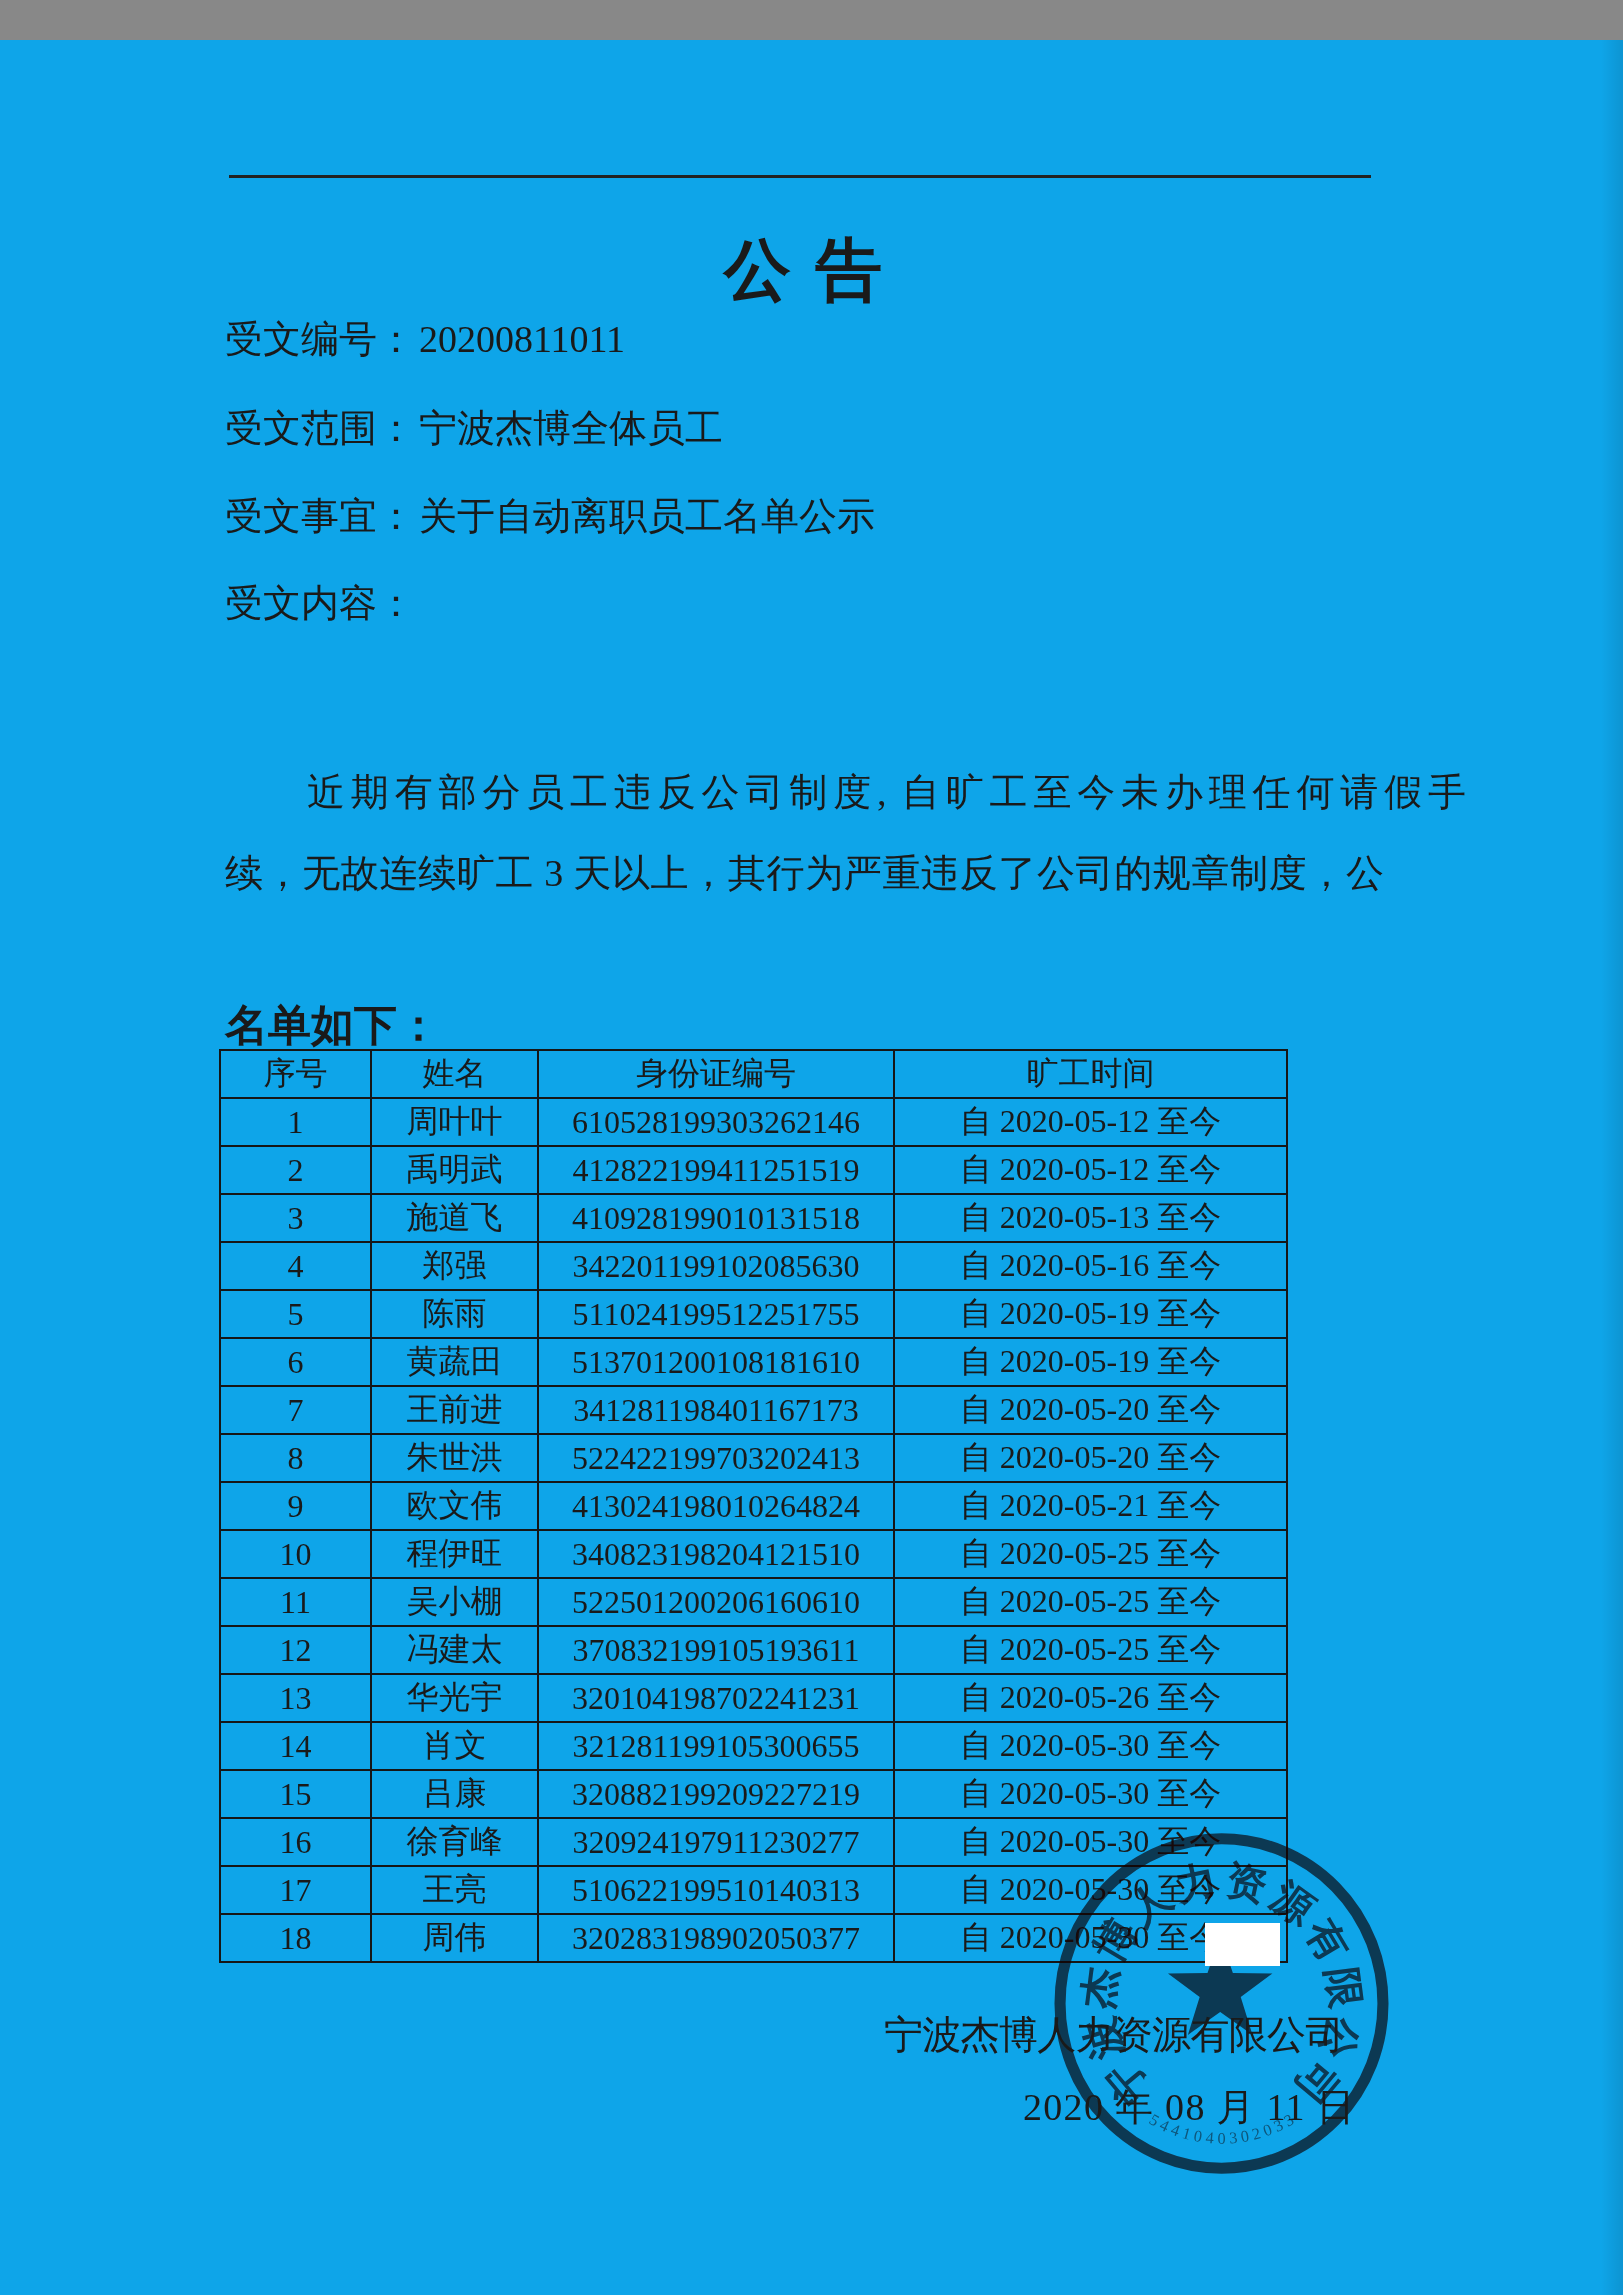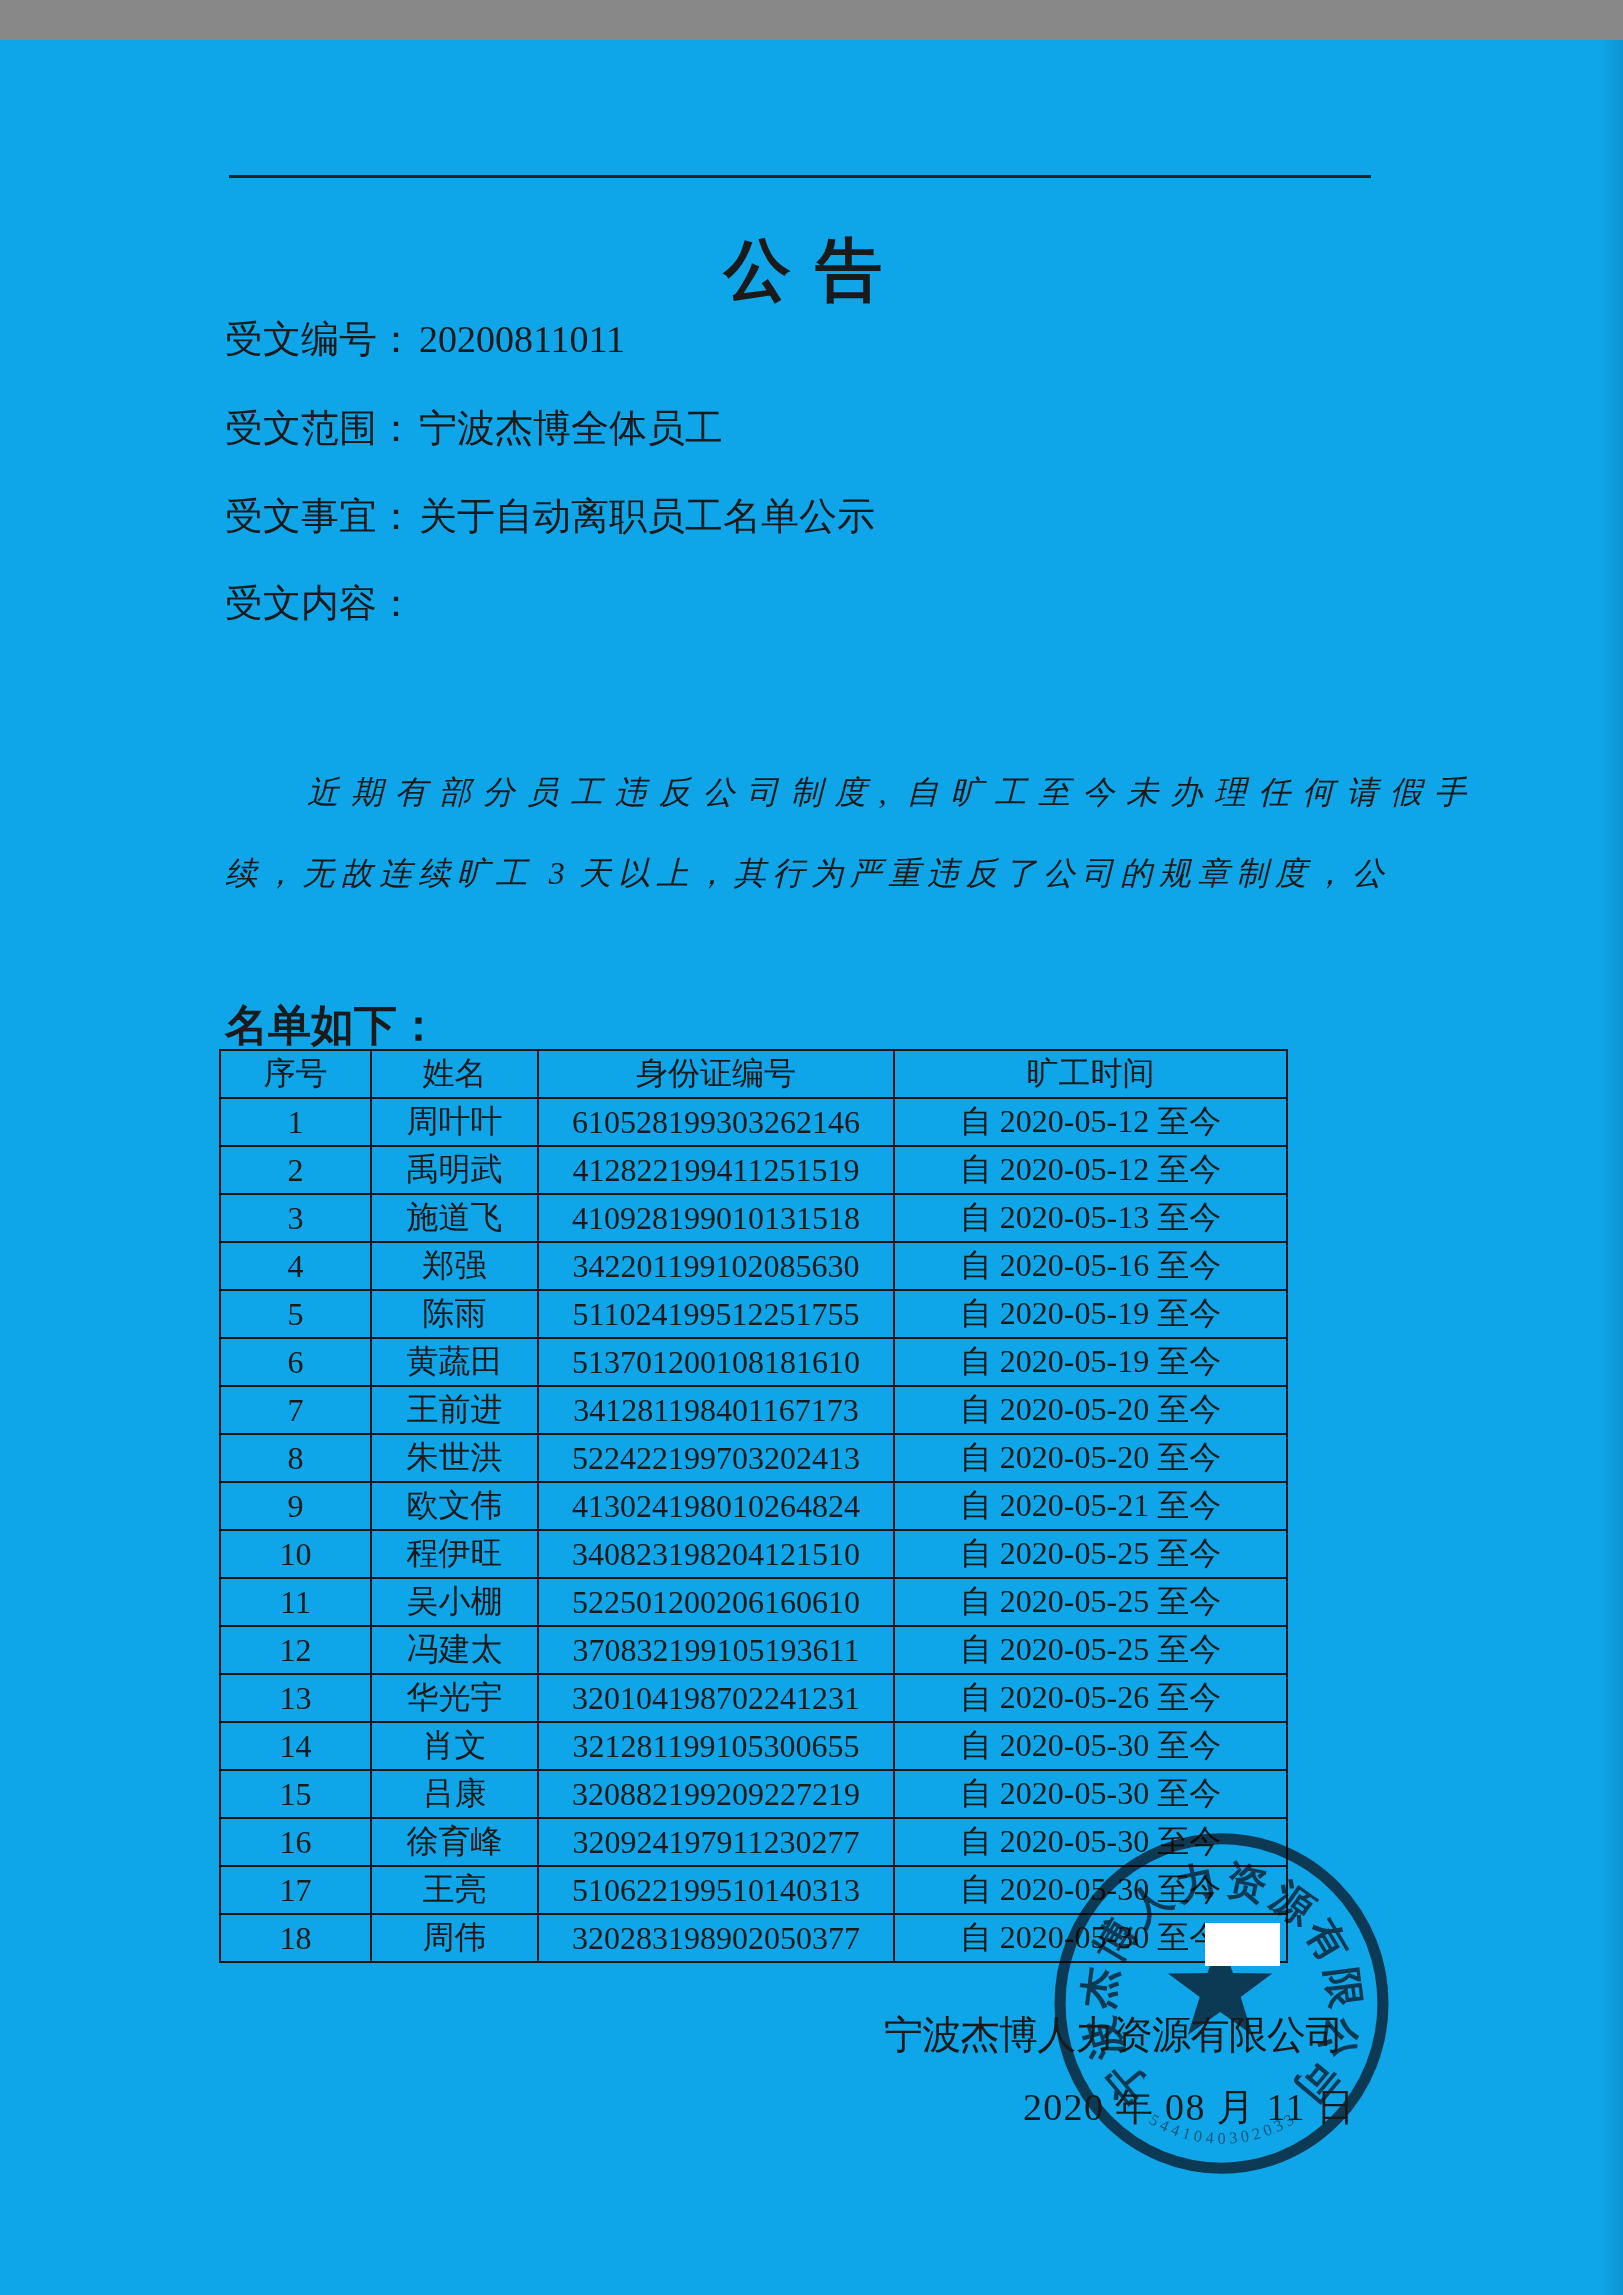--- a/index.html
+++ b/index.html
@@ -26,23 +26,22 @@
     font-size:38px;line-height:48px;white-space:nowrap;
   }
   .meta-label{font-weight:400;}
   .meta-value{font-weight:400;padding-left:3.9px;text-align:right;}
   .salutation{
     position:absolute;left:225px;top:620px;
     font-size:38px;line-height:48px;
   }
   .body-line{
     position:absolute;left:225px;width:1159px;
-    font-size:32px;line-height:48px;
+    font-size:38px;line-height:48px;
     white-space:normal;
-    font-style:italic;
   }
   .jline{text-align:justify;text-align-last:justify;}
   .indent{padding-left:82px;}
   .list-intro{
     position:absolute;left:225px;top:957px;
     font-size:43px;font-weight:700;
   }
   table.roster{
     position:absolute;left:219px;top:1009px;
     width:1066px;

